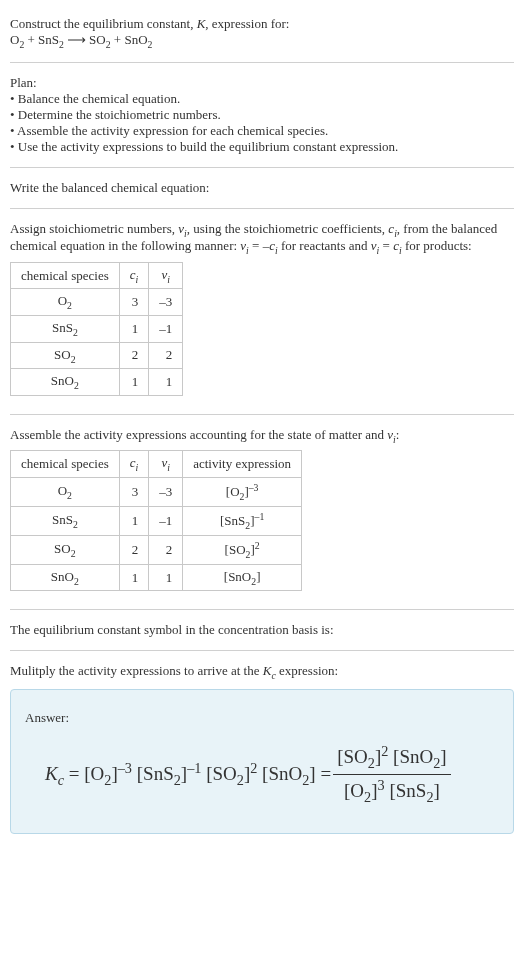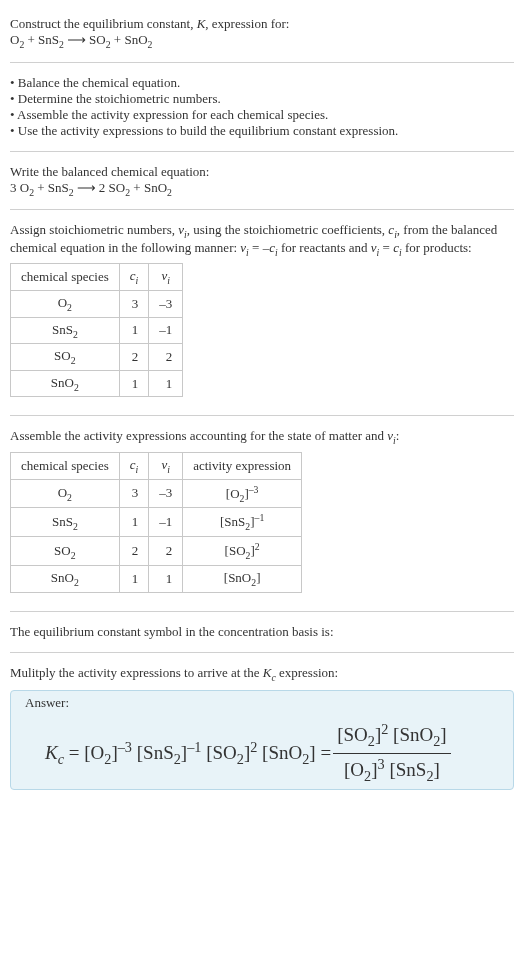--- a/index.html
+++ b/index.html
@@ -32,67 +32,67 @@
     padding: 4px 10px;
     text-align: center;
     font-weight: normal;
     white-space: nowrap;
   }
   table.stoich td.num { text-align: right; }
   .answer-box {
     background: #e8f3f8;
     border: 1px solid #b8d8e8;
     border-radius: 4px;
-    padding: 4px 14px;
+    padding: 20px 14px;
     margin: 8px 0 4px 0;
   }
   .answer-label {
     margin-bottom: 10px;
   }
   .kc-line {
     display: flex;
     align-items: center;
     flex-wrap: nowrap;
     padding-left: 20px;
     font-size: 19px;
   }
   .frac {
     display: inline-flex;
     flex-direction: column;
     align-items: center;
     vertical-align: middle;
-    margin: 0 2px;
+    margin: 7px 2px;
     justify-content: center;
   }
   .frac .num-top { padding: 0 4px 2px 4px; border-bottom: 1px solid #333; }
   .frac .den-bot { padding: 2px 4px 0 4px; }
   .arrow {
     font-family: Arial, sans-serif;
   }
 </style>
 </head>
 <body>
 
 <div class="section">
   <div>Construct the equilibrium constant, <span class="ital">K</span>, expression for:</div>
   <div>O<sub>2</sub> + SnS<sub>2</sub>&nbsp;<span class="arrow">⟶</span>&nbsp;SO<sub>2</sub> + SnO<sub>2</sub></div>
 </div>
 <hr class="sep">
 
 <div class="section">
+  <div>Plan:</div>
   <div>• Balance the chemical equation.</div>
   <div>• Determine the stoichiometric numbers.</div>
   <div>• Assemble the activity expression for each chemical species.</div>
   <div>• Use the activity expressions to build the equilibrium constant expression.</div>
 </div>
 <hr class="sep">
 
 <div class="section">
   <div>Write the balanced chemical equation:</div>
-  <div>3 O<sub>2</sub> + SnS<sub>2</sub>&nbsp;<span class="arrow">⟶</span>&nbsp;2 SO<sub>2</sub> + SnO<sub>2</sub></div>
 </div>
 <hr class="sep">
 
 <div class="section">
   <div>Assign stoichiometric numbers, <span class="ital">ν<sub>i</sub></span>, using the stoichiometric coefficients, <span class="ital">c<sub>i</sub></span>, from the balanced chemical equation in the following manner: <span class="ital">ν<sub>i</sub></span> = –<span class="ital">c<sub>i</sub></span> for reactants and <span class="ital">ν<sub>i</sub></span> = <span class="ital">c<sub>i</sub></span> for products:</div>
   <table class="stoich">
     <tbody>
         <tr>
       <th>chemical species</th>
       <th><span class="ital">c<sub>i</sub></span></th>

